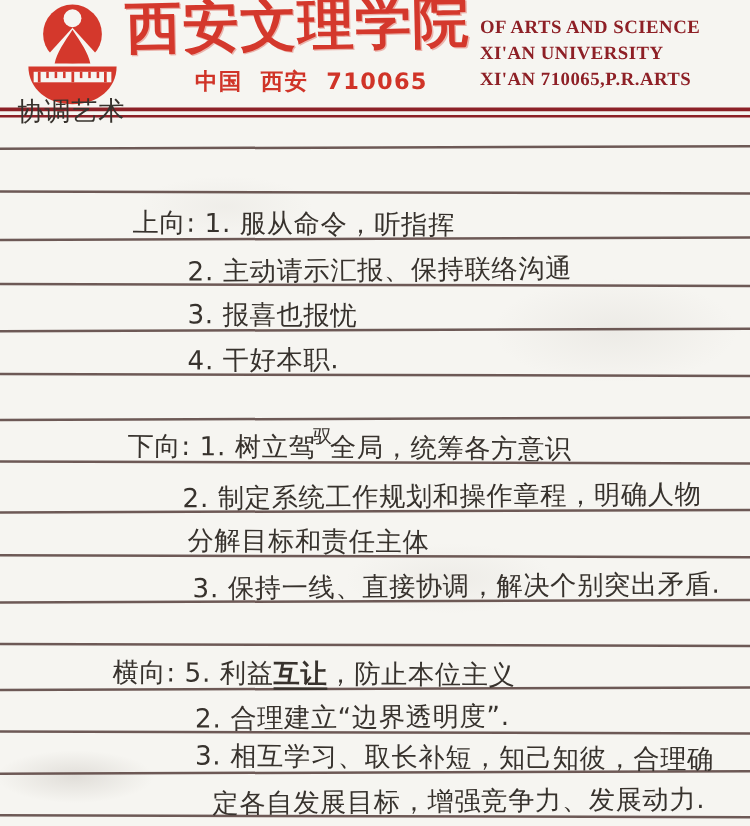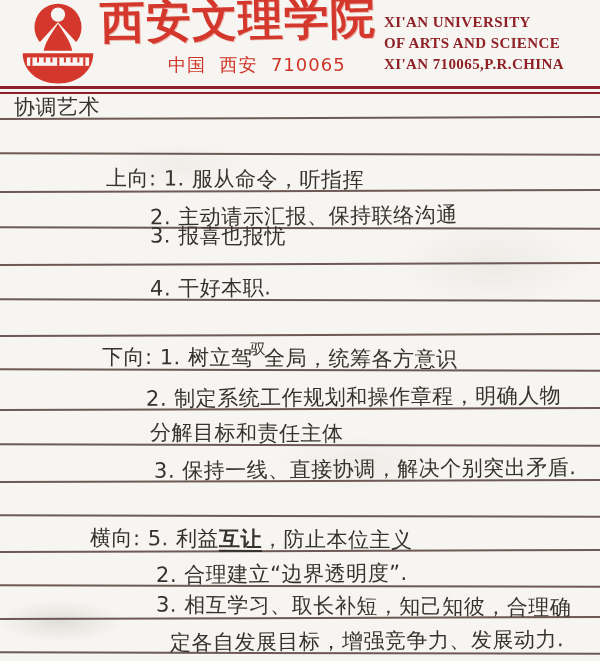--- a/index.html
+++ b/index.html
@@ -18,22 +18,22 @@
   
   .logo{position:absolute;left:12px;top:2px;width:92px;height:84px;}
   .cal-title{
     position:absolute;left:100px;top:-10px;width:290px;
     font-size:45px;font-weight:bold;color:#d4382c;
     letter-spacing:1px;transform:rotate(-1.2deg);
     font-family:"DejaVu Sans",sans-serif;white-space:nowrap;
     text-shadow:1px 1px 0 rgba(212,56,44,.35);
   }
   .cn-addr{
-    position:absolute;left:168px;top:53px;
-    font-size:18px;font-weight:normal;color:#d03428;
+    position:absolute;left:156px;top:53px;
+    font-size:18px;font-weight:bold;color:#d03428;
     letter-spacing:1px;white-space:pre;
   }
   .en-block{
     position:absolute;left:384px;top:12px;
     font-family:"Liberation Serif","DejaVu Serif",serif;
     font-weight:bold;font-size:15px;line-height:21px;
     color:#8e2026;letter-spacing:.4px;white-space:nowrap;
   }
   .dbl-rule{
     position:absolute;left:0;right:0;top:86px;height:3px;
@@ -86,23 +86,23 @@
     <rect x="65" y="66" width="2.4" height="6" fill="#d4382c"></rect>
     <rect x="73" y="66" width="2.4" height="6" fill="#d4382c"></rect>
     <rect x="80" y="66" width="2.6" height="10" fill="#d4382c"></rect>
   </svg>
 
   <div class="cal-title">西安文理学院</div>
 
   <div class="cn-addr">中国  西安  710065</div>
 
   <div class="en-block">
+    <div>OF ARTS AND SCIENCE</div>
     <div>XI'AN UNIVERSITY</div>
-    <div>OF ARTS AND SCIENCE</div>
-    <div>XI'AN 710065,P.R.CHINA</div>
+    <div>XI'AN 710065,P.R.ARTS</div>
   </div>
 
   <div class="dbl-rule"></div>
 
   <div class="rline" style="top:117px"></div>
   <div class="rline" style="top:153px"></div>
   <div class="rline" style="top:190px"></div>
   <div class="rline" style="top:227px"></div>
   <div class="rline" style="top:263px"></div>
   <div class="rline" style="top:299px"></div>
@@ -110,31 +110,31 @@
   <div class="rline" style="top:369px"></div>
   <div class="rline" style="top:408px"></div>
   <div class="rline" style="top:444px"></div>
   <div class="rline" style="top:480px"></div>
   <div class="rline" style="top:515px"></div>
   <div class="rline" style="top:550px"></div>
   <div class="rline" style="top:585px"></div>
   <div class="rline" style="top:617px"></div>
   <div class="rline" style="top:652px"></div>
 
-  <div class="hw" style="top:90px;left:14px">
+  <div class="hw" style="top:72px;left:14px">
     <span>协调艺术</span>
   </div>
 
   <div class="hw" style="top:162px;left:106px">
     <span>上向: 1. 服从命令，听指挥</span>
   </div>
   <div class="hw" style="top:199px;left:150px">
     <span>2. 主动请示汇报、保持联络沟通</span>
   </div>
-  <div class="hw" style="top:219px;left:150px">
+  <div class="hw" style="top:235px;left:150px">
     <span>3. 报喜也报忧</span>
   </div>
   <div class="hw" style="top:271px;left:150px">
     <span>4. 干好本职.</span>
   </div>
 
   <div class="hw" style="top:341px;left:102px">
     <span>下向: 1. 树立驾</span>
       <span class="sup">驭</span>
       <span>全局，统筹各方意识</span>

